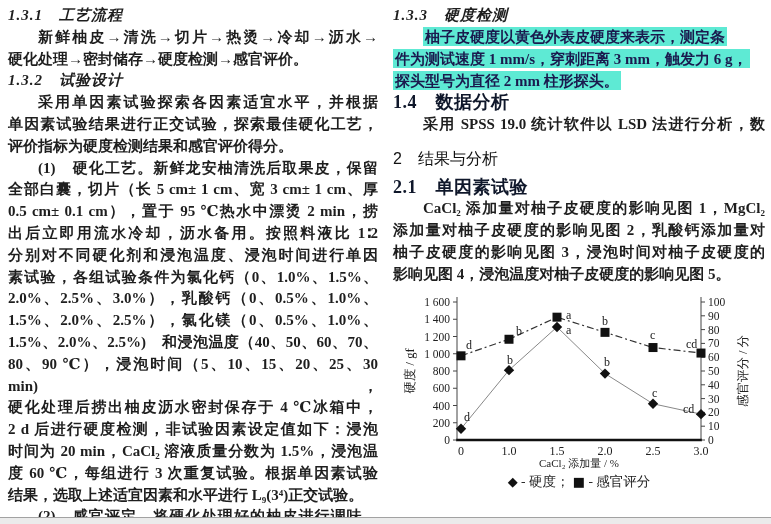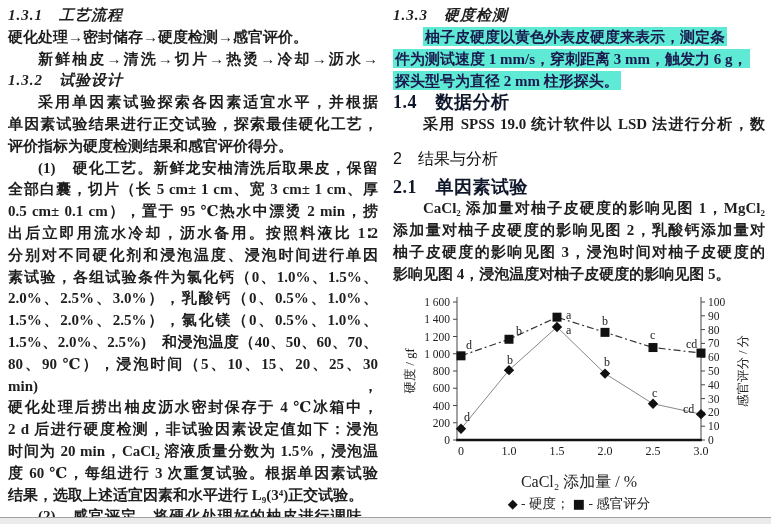--- a/index.html
+++ b/index.html
@@ -14,33 +14,33 @@
   .j{text-align:justify;text-align-last:justify;}
   .ind{text-indent:2em;}
   .h-it{font-style:italic;letter-spacing:1px;}
   .h-blue{color:#0f172a;font-size:18px;letter-spacing:0.5px;}
   .h-bold{font-family:"Liberation Sans","DejaVu Sans",sans-serif;font-weight:normal;font-size:16px;color:#111;}
   .mt-lg{margin-top:12px;}
   .mt-sm{margin-top:7px;}
   .hl{background:#5eead4;color:#1a1a4e;padding:1.5px 2px;}
   .chart-wrap{margin-top:2px;}
   .chart-wrap svg{display:block;font-family:"Liberation Serif","DejaVu Serif",serif;}
-  .chart-xlabel{text-align:center;font-size:16px;margin-top:16px;color:#222;}
+  .chart-xlabel{text-align:center;font-size:11px;margin-top:0;color:#222;}
   .chart-legend{text-align:center;font-size:13.5px;margin-top:2px;color:#222;}
   .legend-glyph{font-family:"DejaVu Sans",sans-serif;font-size:13px;color:#111;}
   .bottom-strip{position:absolute;left:0;top:517px;width:771px;height:7px;
     background:#ebebeb;border-top:1px solid #a2a2a2;z-index:9;}
 </style>
 </head>
 <body>
 
 <div class="col col-left">
   <div class="ln h-it">1.3.1　工艺流程</div>
+  <div class="ln ind j">新鲜柚皮→清洗→切片→热烫→冷却→沥水→</div>
   <div class="ln">硬化处理→密封储存→硬度检测→感官评价。</div>
-  <div class="ln ind j">新鲜柚皮→清洗→切片→热烫→冷却→沥水→</div>
   <div class="ln h-it">1.3.2　试验设计</div>
   <div class="ln ind j">采用单因素试验探索各因素适宜水平，并根据</div>
   <div class="ln j">单因素试验结果进行正交试验，探索最佳硬化工艺，</div>
   <div class="ln">评价指标为硬度检测结果和感官评价得分。</div>
   <div class="ln ind j">(1)　硬化工艺。新鲜龙安柚清洗后取果皮，保留</div>
   <div class="ln j">全部白囊，切片（长 5 cm± 1 cm、宽 3 cm± 1 cm、厚</div>
   <div class="ln j">0.5 cm± 0.1 cm），置于 95 ℃热水中漂烫 2 min，捞</div>
   <div class="ln j">出后立即用流水冷却，沥水备用。按照料液比 1∶2</div>
   <div class="ln j">分别对不同硬化剂和浸泡温度、浸泡时间进行单因</div>
   <div class="ln j">素试验，各组试验条件为氯化钙（0、1.0%、1.5%、</div>

